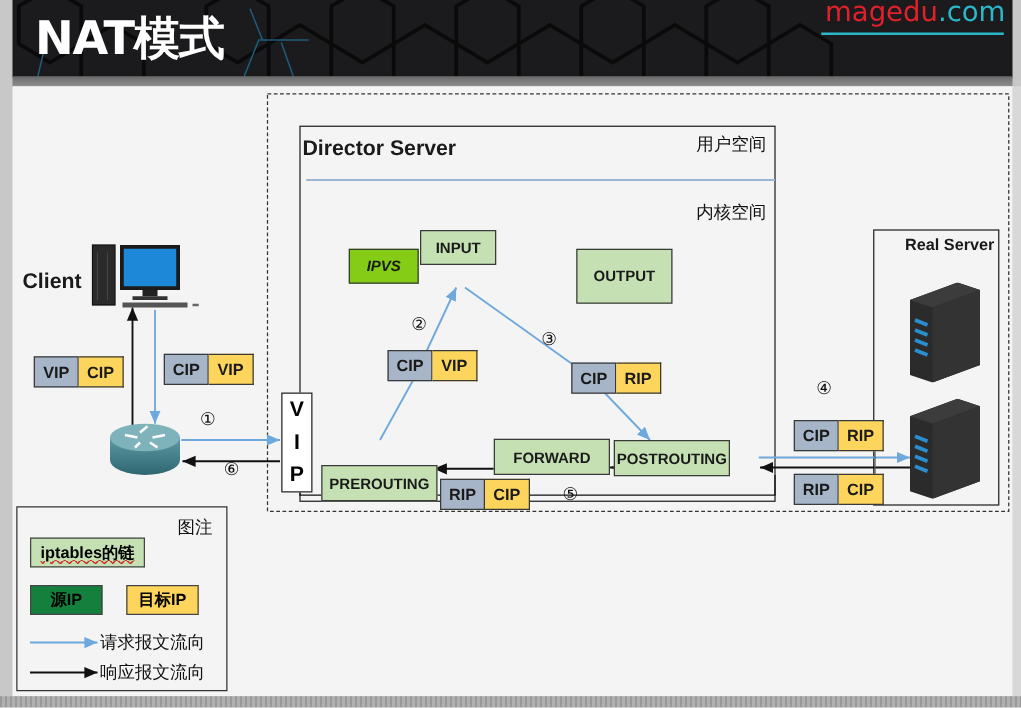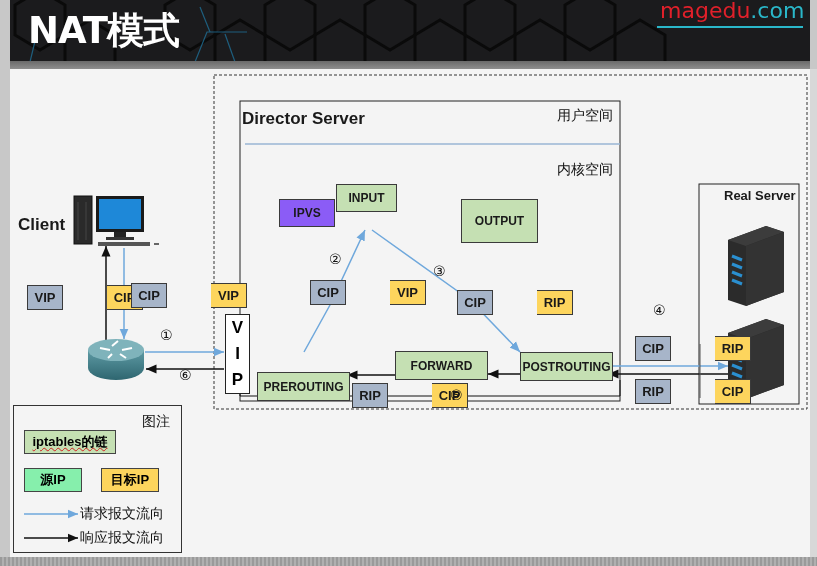--- a/index.html
+++ b/index.html
@@ -12,33 +12,33 @@
   .brand .b1{color:#e0202a;}
   .brand .b2{color:#2ab7c9;}
   .brand-rule{position:absolute;left:657px;top:26px;width:146px;height:2px;background:#2ab7c9;}
   .slogan{position:absolute;left:657px;top:30px;color:#2ab7c9;font-size:15px;font-family:"DejaVu Sans Mono",monospace;}
   .canvas{position:absolute;left:10px;top:69px;width:800px;height:488px;background:#f4f4f4;}
   .bottom-strip{position:absolute;left:0;top:557px;width:817px;height:9px;background:repeating-linear-gradient(90deg,#9a9a9a 0 2px,#b0b0b0 2px 4px);}
   .right-strip{position:absolute;left:810px;top:69px;width:7px;height:488px;background:#d8d8d8;}
   .abs{position:absolute;}
   .box{position:absolute;border:1px solid #3a3a3a;box-sizing:border-box;display:flex;align-items:center;justify-content:center;font-weight:bold;font-size:12px;color:#1a1a1a;}
   .green{background:#c5e0b3;}
-  .orange{background:#8b5cf6;}
+  .orange{background:#84cc16;font-style:italic;}
   .gray{background:#a7b5c9;}
   .yellow{background:#fdd55d;}
-  .ip-pair{position:absolute;display:flex;height:25px;gap:44px;}
+  .ip-pair{position:absolute;display:flex;height:25px;}
   .ip-pair .cell{border:1px solid #3a3a3a;box-sizing:border-box;height:25px;display:flex;align-items:center;justify-content:center;font-weight:bold;font-size:13px;color:#1a1a1a;}
   .ip-pair .cell + .cell{border-left:none;}
   .lbl{position:absolute;font-weight:bold;color:#1a1a1a;}
   .num{position:absolute;font-size:14px;color:#111;}
   .legend{position:absolute;left:13px;top:405px;width:169px;height:148px;border:1px solid #333;background:#f4f4f4;box-sizing:border-box;}
   .legend-title{position:absolute;left:128px;top:7px;font-size:14px;color:#111;}
   .legend .chain{position:absolute;left:10px;top:24px;width:92px;height:24px;border:1px solid #444;background:#c5e0b3;box-sizing:border-box;font-size:13px;font-weight:bold;display:flex;align-items:center;justify-content:center;}
   .legend .chain span{text-decoration:underline wavy #d02020;text-decoration-thickness:1px;}
-  .legend .src{position:absolute;left:10px;top:62px;width:58px;height:24px;border:1px solid #444;background:#86efac;box-sizing:border-box;font-size:13px;font-weight:bold;display:flex;align-items:center;justify-content:center;}
+  .legend .src{position:absolute;left:10px;top:62px;width:58px;height:24px;border:1px solid #444;background:#15803d;box-sizing:border-box;font-size:13px;font-weight:bold;display:flex;align-items:center;justify-content:center;}
   .legend .dst{position:absolute;left:87px;top:62px;width:58px;height:24px;border:1px solid #444;background:#fdd55d;box-sizing:border-box;font-size:13px;font-weight:bold;display:flex;align-items:center;justify-content:center;}
   .legend .ltxt{position:absolute;left:66px;font-size:14px;color:#111;}
 </style>
 </head>
 <body>
 
 <div class="header">
   <svg class="hex" width="800" height="62">
     <g fill="none" stroke="#0a0a0a" stroke-width="3">
       <path d="M30,-10 l25,15 v30 l-25,15 l-25,-15 v-30z"></path>
@@ -165,21 +165,21 @@
 
 <div class="lbl" style="left:242px;top:109px;font-size:17px;text-align:center;">Director Server</div>
 <div class="abs" style="left:557px;top:107px;font-size:14px;color:#111;">用户空间</div>
 <div class="abs" style="left:557px;top:161px;font-size:14px;color:#111;">内核空间</div>
 
 <div class="box orange" style="left:279px;top:199px;width:56px;height:28px;">IPVS</div>
 <div class="box green" style="left:336px;top:184px;width:61px;height:28px;">INPUT</div>
 <div class="box green" style="left:461px;top:199px;width:77px;height:44px;">OUTPUT</div>
 <div class="box green" style="left:257px;top:352px;width:93px;height:29px;margin-top:20px;">PREROUTING</div>
 <div class="box green" style="left:395px;top:351px;width:93px;height:29px;">FORWARD</div>
-<div class="box green" style="left:520px;top:352px;width:93px;height:29px;">POSTROUTING</div>
+<div class="box green" style="left:491px;top:352px;width:93px;height:29px;">POSTROUTING</div>
 
 <div class="num" style="left:329px;top:251px;">②</div>
 <div class="ip-pair" style="left:310px;top:280px;">
   <div class="cell gray" style="width:36px;">CIP</div>
   <div class="cell yellow" style="width:36px;">VIP</div>
 </div>
 <div class="num" style="left:433px;top:263px;">③</div>
 <div class="ip-pair" style="left:457px;top:290px;">
   <div class="cell gray" style="width:36px;">CIP</div>
   <div class="cell yellow" style="width:36px;">RIP</div>

